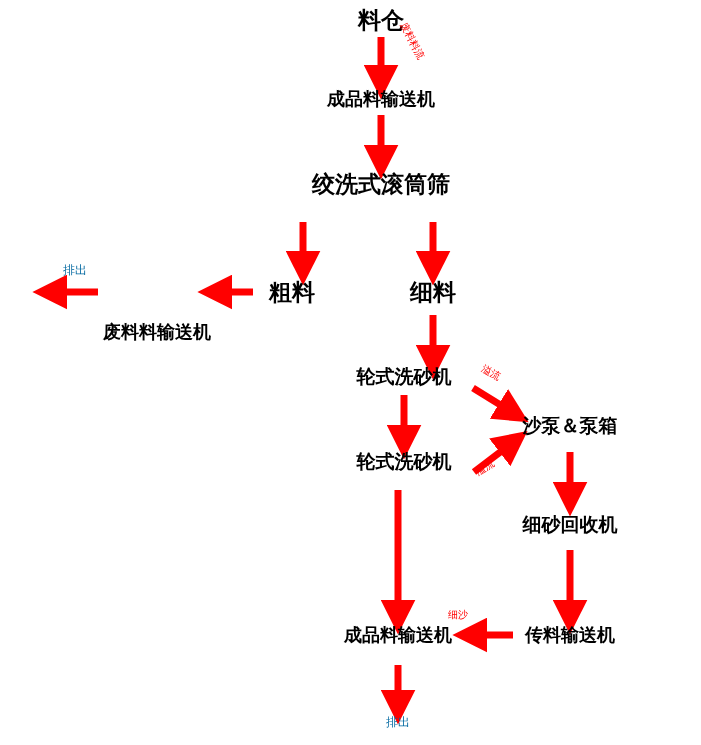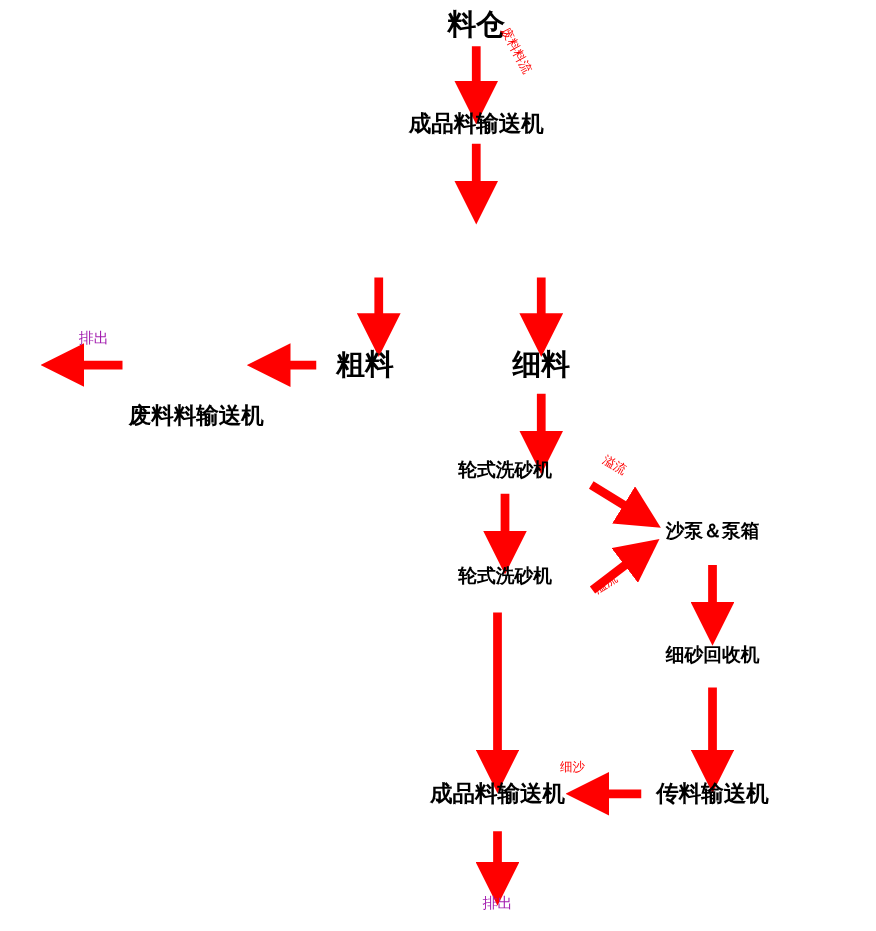--- a/index.html
+++ b/index.html
@@ -23,37 +23,37 @@
     font-weight: bold;
     white-space: nowrap;
     line-height: 1;
     transform: translate(-50%, -50%);
     text-align: center;
   }
   .node.big {
     font-size: 23px;
   }
   .node.mid {
-    font-size: 15px;
+    font-size: 19px;
   }
   .node.small {
     font-size: 18px;
     font-weight: bold;
   }
   .edge-label {
     position: absolute;
     color: #ff0000;
     font-size: 10px;
     white-space: nowrap;
     transform-origin: 50% 50%;
     line-height: 1;
   }
   .endlabel {
     position: absolute;
-    color: #a21caf;
+    color: #0369a1;
     font-size: 12px;
     white-space: nowrap;
     transform: translate(-50%, -50%);
     line-height: 1;
     text-align: right;
   }
   svg.arrows {
     position: absolute;
     left: 0;
     top: 0;
@@ -101,20 +101,21 @@
       <line x1="570" y1="550" x2="570" y2="615"></line>
 
       <line x1="513" y1="635" x2="472" y2="635"></line>
 
       <line x1="398" y1="665" x2="398" y2="705"></line>
     </g>
   </svg>
 
   <div class="node big" style="left:381px; top:20px;">料仓</div>
   <div class="node small" style="left:381px; top:99px;">成品料输送机</div>
+  <div class="node big" style="left:381px; top:184px;">绞洗式滚筒筛</div>
   <div class="node big" style="left:292px; top:292px;text-align:right;">粗料</div>
   <div class="node big" style="left:433px; top:292px;">细料</div>
   <div class="node small" style="left:157px; top:292px;margin-top:40px;">废料料输送机</div>
   <div class="node mid" style="left:404px; top:376px;">轮式洗砂机</div>
   <div class="node mid" style="left:404px; top:461px;">轮式洗砂机</div>
   <div class="node mid" style="left:570px; top:425px;">沙泵＆泵箱</div>
   <div class="node mid" style="left:570px; top:524px;">细砂回收机</div>
   <div class="node small" style="left:570px; top:635px;">传料输送机</div>
   <div class="node small" style="left:398px; top:635px;">成品料输送机</div>
 

